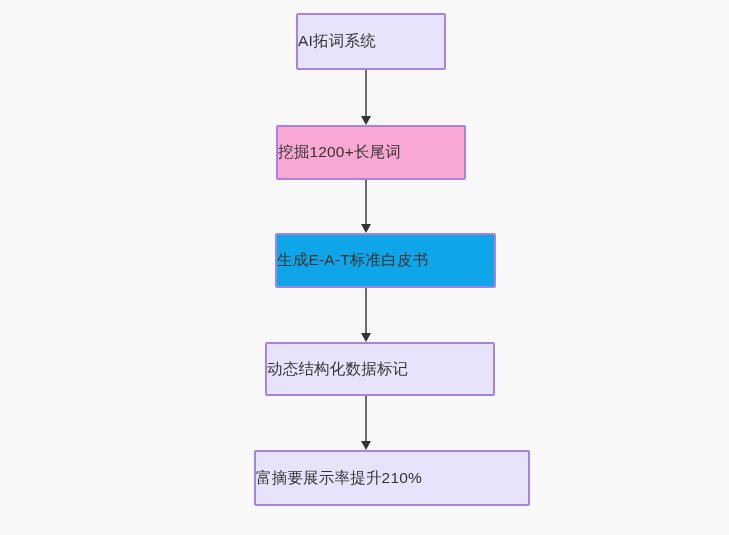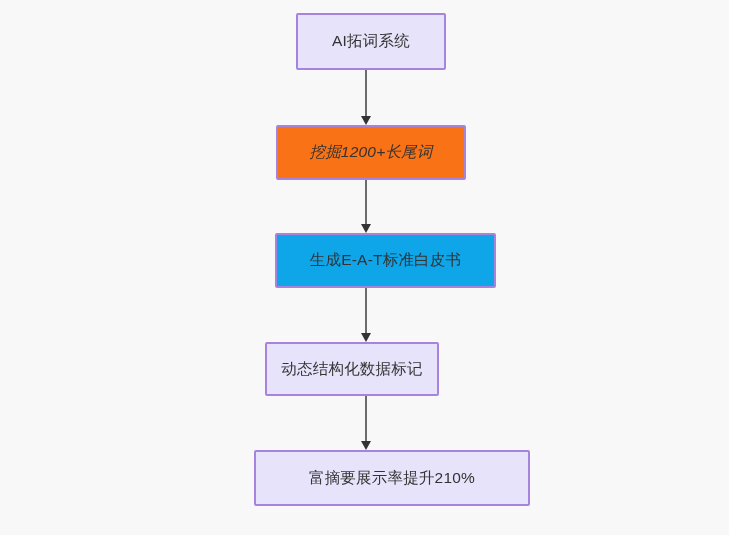--- a/index.html
+++ b/index.html
@@ -19,21 +19,21 @@
     height: 535px;
   }
   .node {
     position: absolute;
     box-sizing: border-box;
     background: #e7e3fa;
     border: 2px solid #a684dd;
     border-radius: 2px;
     display: flex;
     align-items: center;
-    justify-content: center;
+    justify-content: flex-start;
     color: #333333;
     font-size: 15.5px;
     line-height: 1.2;
     letter-spacing: 0.2px;
     white-space: nowrap;
   }
   .node-label {
     display: block;
   }
   .connector {
@@ -80,29 +80,29 @@
 
   <div class="connector" id="edge-4" style="left: 361px; top: 396px; height: 54px;">
     <div class="line" style="height: 47px; background: rgb(107, 107, 107);"></div>
     <div class="head" style="border-top-color: rgb(51, 51, 51);"></div>
   </div>
 
   <div class="node" id="node-1" style="left: 296px; top: 13px; width: 150px; height: 57px; background: rgb(231, 227, 250); border-color: rgb(166, 132, 221); color: rgb(51, 51, 51);">
     <span class="node-label">AI拓词系统</span>
   </div>
 
-  <div class="node" id="node-2" style="left: 276px; top: 125px; width: 190px; height: 55px; background: #f97316; border-color: rgb(166, 132, 221); color: rgb(51, 51, 51); font-style: italic;">
+  <div class="node" id="node-2" style="left: 276px; top: 125px; width: 190px; height: 55px; background: #f9a8d4; border-color: rgb(166, 132, 221); color: rgb(51, 51, 51);">
     <span class="node-label">挖掘1200+长尾词</span>
   </div>
 
   <div class="node" id="node-3" style="left: 275px; top: 233px; width: 221px; height: 55px; background: #0ea5e9; border-color: rgb(166, 132, 221); color: rgb(51, 51, 51);">
     <span class="node-label">生成E-A-T标准白皮书</span>
   </div>
 
-  <div class="node" id="node-4" style="left: 265px; top: 342px; width: 174px; height: 54px; background: rgb(231, 227, 250); border-color: rgb(166, 132, 221); color: rgb(51, 51, 51);">
+  <div class="node" id="node-4" style="left: 265px; top: 342px; width: 230px; height: 54px; background: rgb(231, 227, 250); border-color: rgb(166, 132, 221); color: rgb(51, 51, 51);">
     <span class="node-label">动态结构化数据标记</span>
   </div>
 
   <div class="node" id="node-5" style="left: 254px; top: 450px; width: 276px; height: 56px; background: rgb(231, 227, 250); border-color: rgb(166, 132, 221); color: rgb(51, 51, 51);">
     <span class="node-label">富摘要展示率提升210%</span>
   </div>
 
 </div>
 
 </body></html>

